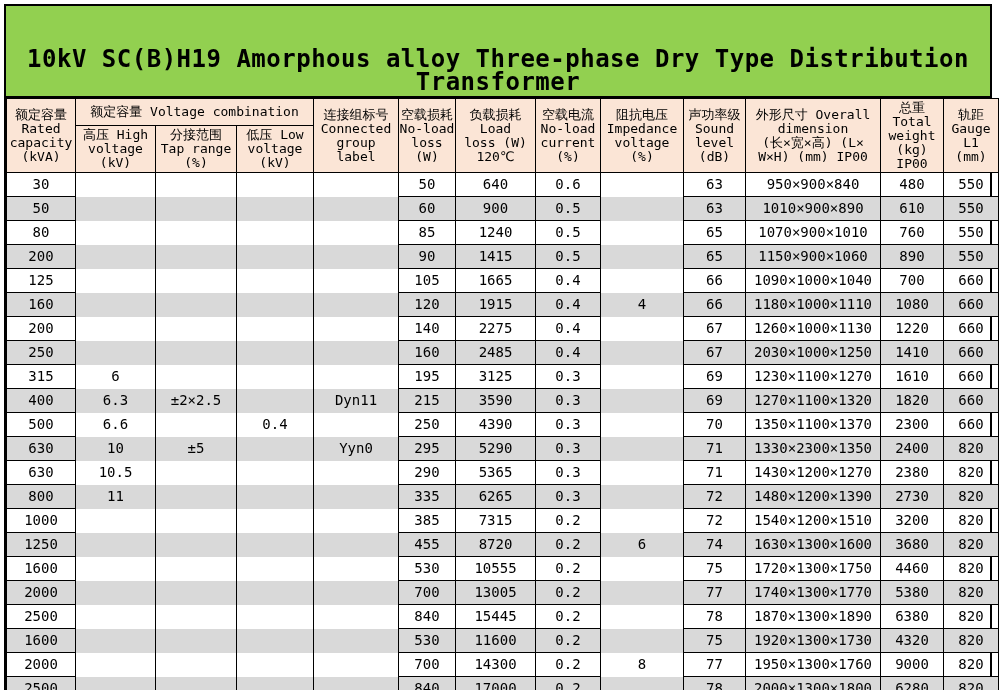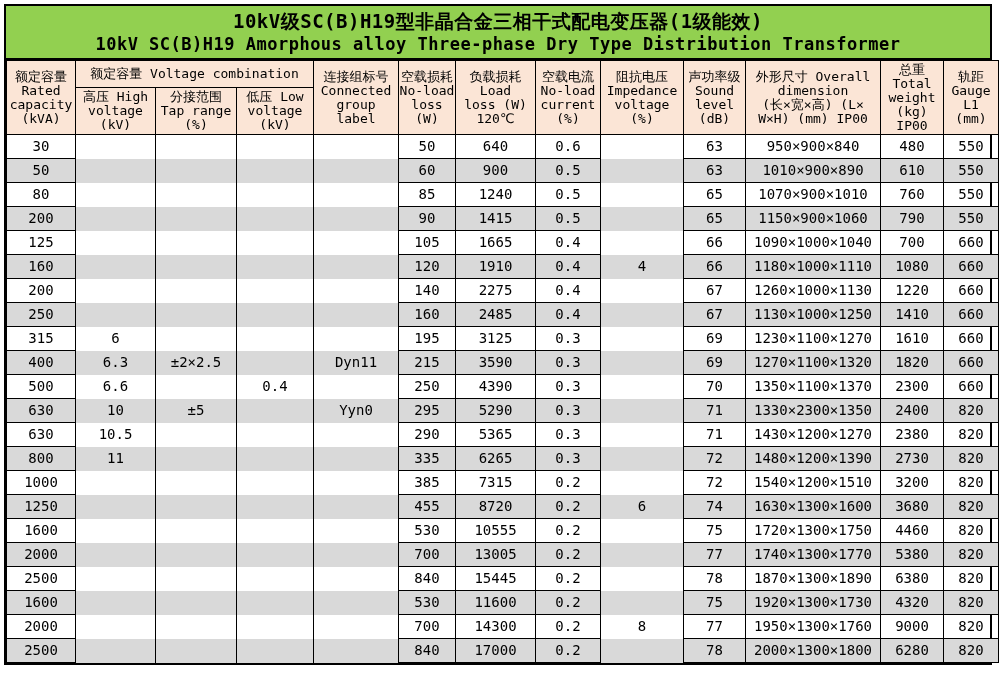--- a/index.html
+++ b/index.html
@@ -1,34 +1,33 @@
 <!DOCTYPE html>
 <html><head>
 <meta charset="utf-8">
 <style>
   html,body{margin:0;padding:0;background:#ffffff;width:1000px;height:690px;overflow:hidden;}
   body{font-family:"DejaVu Sans Mono","DejaVu Sans",monospace;color:#000;}
   .wrap{margin:4px 4px;border:2px solid #000;width:988px;box-sizing:border-box;}
   .title-block{background:#92d050;border-bottom:2px solid #000;text-align:center;padding:3px 0 2px 0;}
   .title-zh{font-size:19px;font-weight:bold;line-height:24px;letter-spacing:0.5px;}
-  .title-en{font-size:17px;font-weight:bold;line-height:23px;letter-spacing:0.5px;}
+  .title-en{font-size:24px;font-weight:bold;line-height:23px;letter-spacing:0.5px;margin-top:39px;}
   table{border-collapse:collapse;table-layout:fixed;width:100%;}
   th,td{border:1px solid #000;text-align:center;vertical-align:middle;overflow:hidden;}
   th{background:#fbe5d6;font-weight:normal;font-size:13px;line-height:14px;white-space:pre-line;padding:2px 0;}
   thead tr.toprow th{height:24px;padding:1px 0;}
   td{font-size:14px;height:23px;line-height:23px;padding:0 1px;white-space:nowrap;}
   tbody tr:nth-child(even) td{background:#d9d9d9;}
   td.mc{border-top:none;border-bottom:none;}
 </style>
 </head>
 <body>
 
 <div class="wrap">
   <div class="title-block">
-    <div class="title-zh">10kV级SC(B)H19型非晶合金三相干式配电变压器(1级能效)</div>
     <div class="title-en">10kV SC(B)H19 Amorphous alloy Three-phase Dry Type Distribution Transformer</div>
   </div>
   <table>
     <colgroup>
       <col style="width:69px">
         <col style="width:80px">
         <col style="width:81px">
         <col style="width:77px">
       <col style="width:85px">
         <col style="width:57px">
@@ -148,21 +147,21 @@
           <td class="mc"></td>
           <td class="mc"></td>
           <td class="mc"></td>
           <td class="mc"></td>
           <td>90</td>
           <td>1415</td>
           <td>0.5</td>
           <td class="mc"></td>
           <td>65</td>
           <td>1150×900×1060</td>
-          <td>790</td>
+          <td>890</td>
           <td>550</td>
         </tr>
         <tr>
           <td>125</td>
           <td class="mc"></td>
           <td class="mc"></td>
           <td class="mc"></td>
           <td class="mc"></td>
           <td>105</td>
           <td>1665</td>
@@ -173,21 +172,21 @@
           <td>700</td>
           <td>660</td>
         </tr>
         <tr>
           <td>160</td>
           <td class="mc"></td>
           <td class="mc"></td>
           <td class="mc"></td>
           <td class="mc"></td>
           <td>120</td>
-          <td>1910</td>
+          <td>1915</td>
           <td>0.4</td>
           <td class="mc">4</td>
           <td>66</td>
           <td>1180×1000×1110</td>
           <td>1080</td>
           <td>660</td>
         </tr>
         <tr>
           <td>200</td>
           <td class="mc"></td>
@@ -207,21 +206,21 @@
           <td>250</td>
           <td class="mc"></td>
           <td class="mc"></td>
           <td class="mc"></td>
           <td class="mc"></td>
           <td>160</td>
           <td>2485</td>
           <td>0.4</td>
           <td class="mc"></td>
           <td>67</td>
-          <td>1130×1000×1250</td>
+          <td>2030×1000×1250</td>
           <td>1410</td>
           <td>660</td>
         </tr>
         <tr>
           <td>315</td>
           <td class="mc">6</td>
           <td class="mc"></td>
           <td class="mc"></td>
           <td class="mc"></td>
           <td>195</td>

